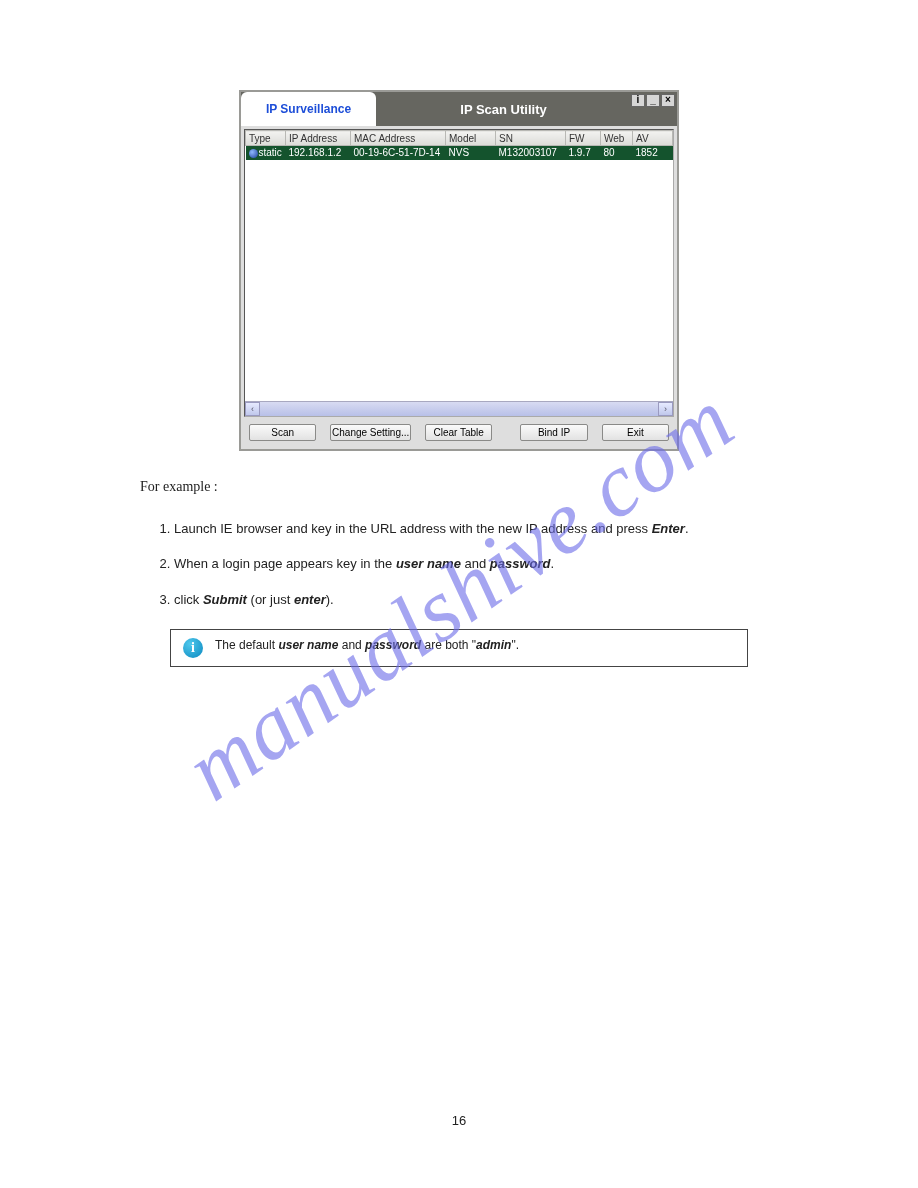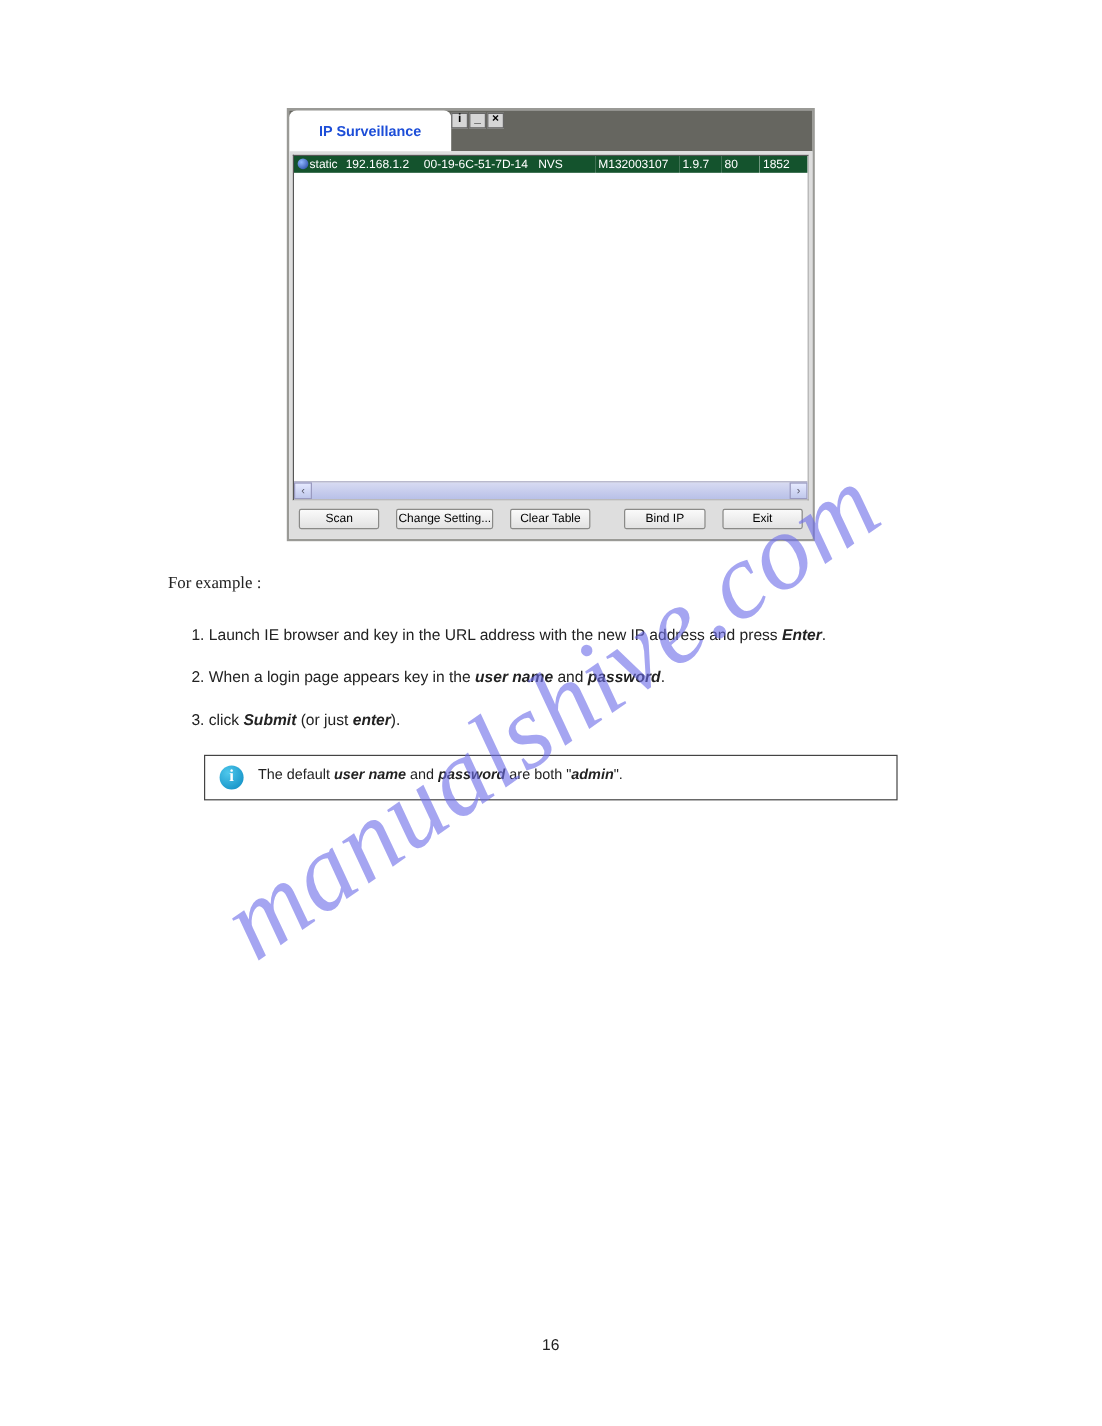--- a/index.html
+++ b/index.html
@@ -227,20 +227,21 @@
 </head>
 <body>
 
 <div class="page">
 
   <div class="watermark">manualshive.com</div>
 
   <div class="window">
     <div class="titlebar">
       <div class="tab-left">IP Surveillance</div>
+      <div class="title-center">IP Scan Utility</div>
       <div class="win-buttons">
         <div class="win-btn">i</div>
         <div class="win-btn">_</div>
         <div class="win-btn">×</div>
       </div>
     </div>
 
     <div class="body-area">
       <div class="table-wrap">
         <table class="devices">
@@ -248,20 +249,30 @@
             <col style="width:40px">
               <col style="width:65px">
               <col style="width:95px">
             <col style="width:50px">
               <col style="width:70px">
               <col style="width:35px">
             <col style="width:32px">
               <col style="width:40px">
           </colgroup>
           <tbody>
+              <tr>
+            <th>Type</th>
+            <th>IP Address</th>
+            <th>MAC Address</th>
+            <th>Model</th>
+            <th>SN</th>
+            <th>FW</th>
+            <th>Web</th>
+            <th>AV</th>
+          </tr>
           <tr class="selected">
             <td><span class="dot"></span><span>static</span></td>
             <td>192.168.1.2</td>
             <td>00-19-6C-51-7D-14</td>
             <td>NVS</td>
             <td>M132003107</td>
             <td>1.9.7</td>
             <td>80</td>
             <td>1852</td>
           </tr>

